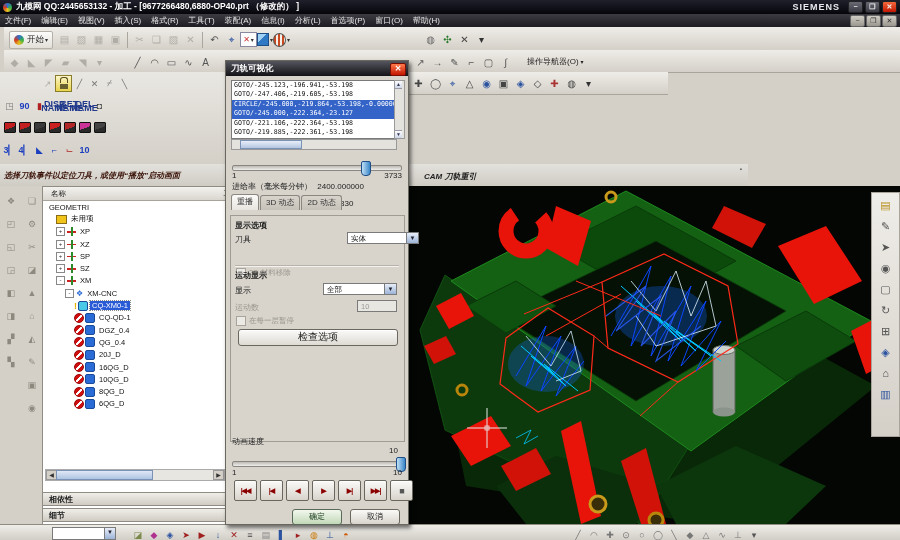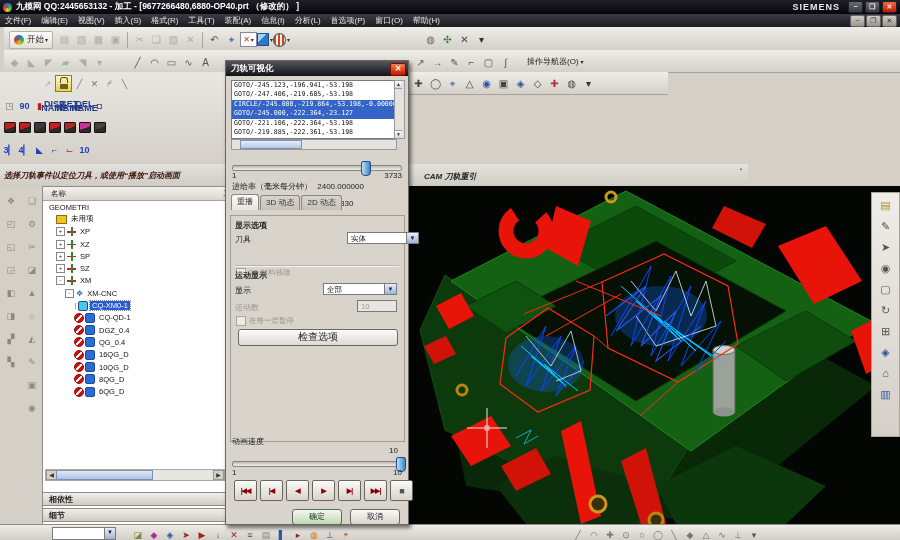--- a/index.html
+++ b/index.html
@@ -394,20 +394,27 @@
           <span class="spacer" style="width: 31px;"></span>
           <span class="noentry"></span>
           <span class="mini-tool"></span>
           <span class="lbl">QG_0.4</span>
           <span class="stat">➤</span>
         </div>
         <div class="trow">
           <span class="spacer" style="width: 31px;"></span>
           <span class="noentry"></span>
           <span class="mini-tool"></span>
+          <span class="lbl">20J_D</span>
+          <span class="stat">➤</span>
+        </div>
+        <div class="trow">
+          <span class="spacer" style="width: 31px;"></span>
+          <span class="noentry"></span>
+          <span class="mini-tool"></span>
           <span class="lbl">16QG_D</span>
           <span class="stat">➤</span>
         </div>
         <div class="trow">
           <span class="spacer" style="width: 31px;"></span>
           <span class="noentry"></span>
           <span class="mini-tool"></span>
           <span class="lbl">10QG_D</span>
           <span class="stat">➤</span>
         </div>

